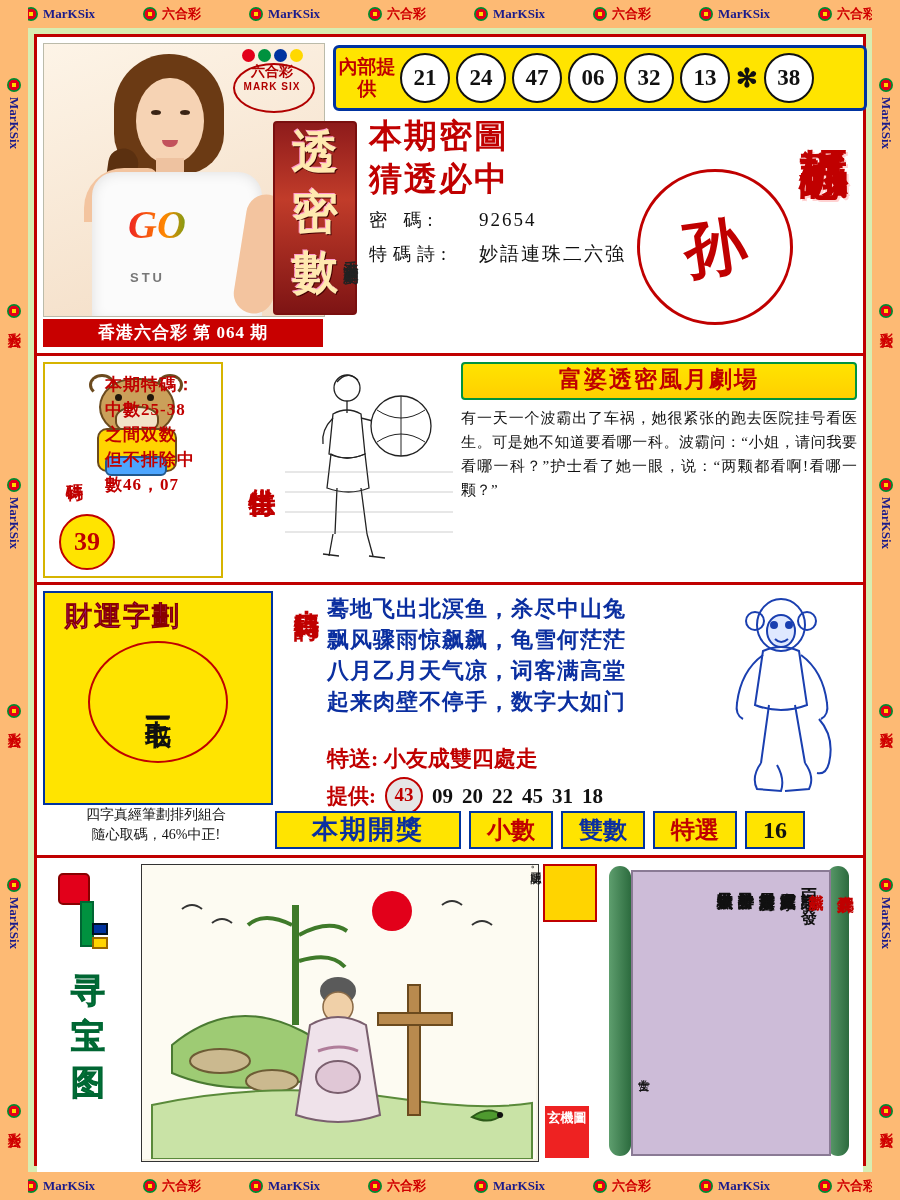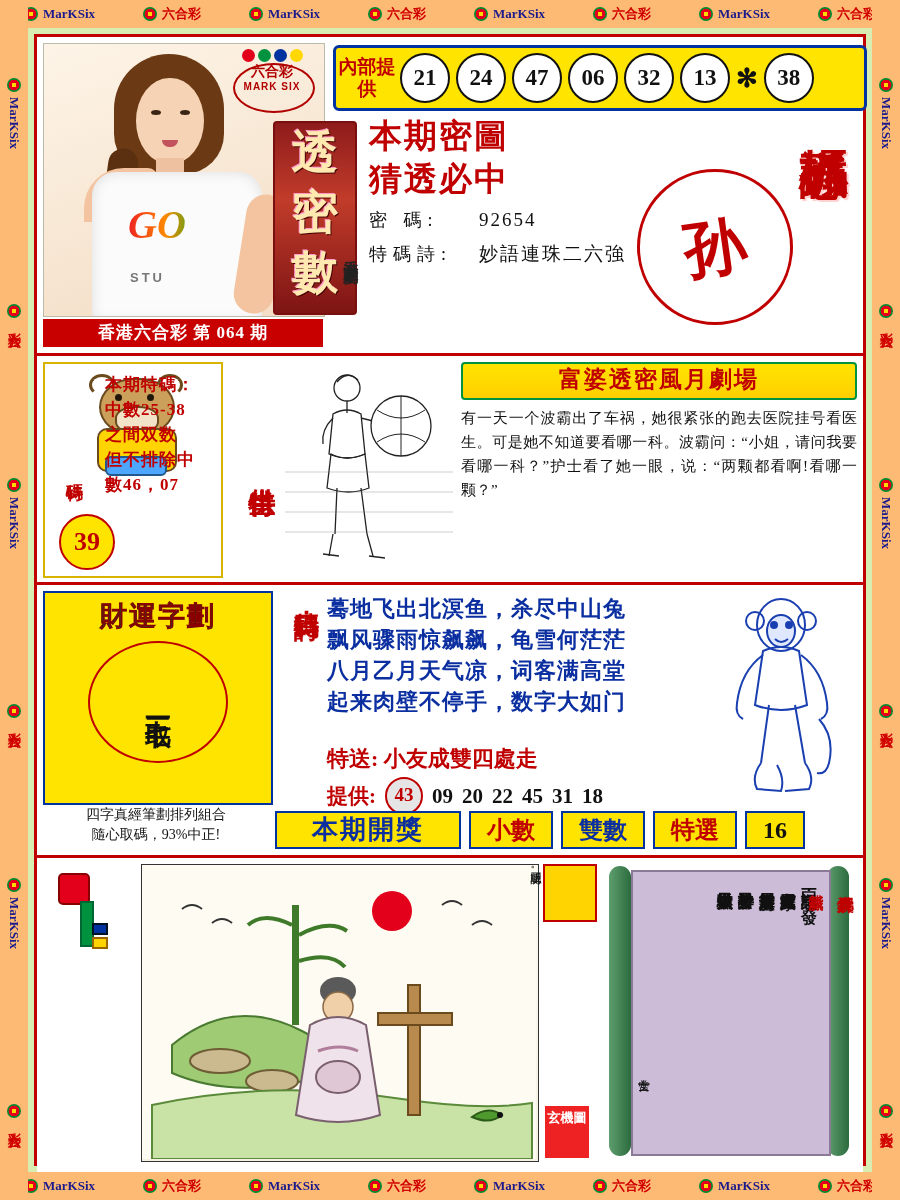--- a/index.html
+++ b/index.html
@@ -102,21 +102,21 @@
   .girl{position:absolute;left:248px;top:6px;width:168px;height:212px;background:#fff;}
   .girl svg{display:block;}
 
   .storybox{position:absolute;left:424px;top:6px;width:396px;height:212px;}
   .storybox .hdr{height:34px;background:linear-gradient(180deg,#ffe400,#ffcf00);border:2px solid #00923f;border-radius:4px;color:#c00000;font:bold 23px/32px "Liberation Serif",serif;text-align:center;letter-spacing:2px;}
   .storybox .body{margin-top:6px;color:#111;font:15px/24px "Liberation Serif",serif;text-align:justify;}
 
   
   .sec3{position:relative;height:270px;border-bottom:3px solid #c00000;background:#fff;}
   .caiyun{position:absolute;left:6px;top:6px;width:226px;height:210px;background:#ffe400;border:2px solid #0033a0;}
-  .caiyun .t{color:#14532d;font:bold 27px/38px "Liberation Serif",serif;text-align:center;letter-spacing:2px;padding-top:4px;
+  .caiyun .t{color:#a21caf;font:bold 27px/38px "Liberation Serif",serif;letter-spacing:2px;padding-top:4px;padding-left:20px;
       -webkit-text-stroke:0.5px #800;}
   .oval{margin:6px auto 0;width:136px;height:118px;border:2px solid #c00000;border-radius:50%;background:#ffe400;
       display:flex;align-items:center;justify-content:center;}
   .oval span{color:#111;font:bold 26px/31px "Liberation Serif",serif;writing-mode:vertical-rl;text-align:center;letter-spacing:2px;}
   .caiyun-note{position:absolute;left:6px;top:220px;width:226px;color:#111;font:14px/20px "Liberation Serif",serif;text-align:center;}
 
   .shi-lbl{position:absolute;left:240px;top:8px;width:44px;height:240px;color:#c00000;font:bold 25px/30px "Liberation Serif",serif;writing-mode:vertical-rl;text-align:left;letter-spacing:1px;}
   .poem{position:absolute;left:290px;top:8px;width:420px;color:#0b2fa0;font:bold 22px/31px "Liberation Serif",serif;letter-spacing:1px;}
   .poem .ln{white-space:nowrap;}
   .tesong{position:absolute;left:290px;top:158px;color:#c00000;font:bold 22px/32px "Liberation Serif",serif;}
@@ -414,21 +414,21 @@
 
     <div class="sec3">
       <div class="caiyun">
         <div class="t">財運字劃</div>
         <div class="oval">
           <span>三七取一</span>
         </div>
       </div>
       <div class="caiyun-note">
         <div>四字真經筆劃排列組合</div>
-        <div>隨心取碼，93%中正!</div>
+        <div>隨心取碼，46%中正!</div>
       </div>
 
       <div class="shi-lbl">特碼詩曰：</div>
 
       <div class="poem">
         <div class="ln">蓦地飞出北溟鱼，杀尽中山兔</div>
         <div class="ln">飘风骤雨惊飙飙，龟雪何茫茫</div>
         <div class="ln">八月乙月天气凉，词客满高堂</div>
         <div class="ln">起来肉壁不停手，数字大如门</div>
       </div>
@@ -480,20 +480,21 @@
     </div>
 
     <div class="sec4">
       <div class="xunbao">
         <svg class="key" viewBox="0 0 74 96" width="74" height="96">
           <rect x="8" y="6" width="30" height="30" rx="4" fill="#e2001a" stroke="#800" stroke-width="2"></rect>
           <rect x="30" y="34" width="12" height="44" fill="#00923f" stroke="#063" stroke-width="2"></rect>
           <rect x="42" y="56" width="14" height="10" fill="#0033a0" stroke="#012" stroke-width="2"></rect>
           <rect x="42" y="70" width="14" height="10" fill="#ffd400" stroke="#960" stroke-width="2"></rect>
         </svg>
+        <div class="txt">寻宝图</div>
       </div>
 
       <div class="picture">
         <svg width="394" height="294" viewBox="0 0 394 294">
           <rect width="394" height="294" fill="#fdfbf2"></rect>
           <circle cx="250" cy="46" r="20" fill="#e2001a"></circle>
           <g stroke="#333" fill="none" stroke-width="2">
             <path d="M40 44 q10 -8 20 0 M70 58 q10 -8 20 0 M330 60 q10 -8 20 0 M300 40 q10 -8 20 0"></path>
           </g>
           <g>

